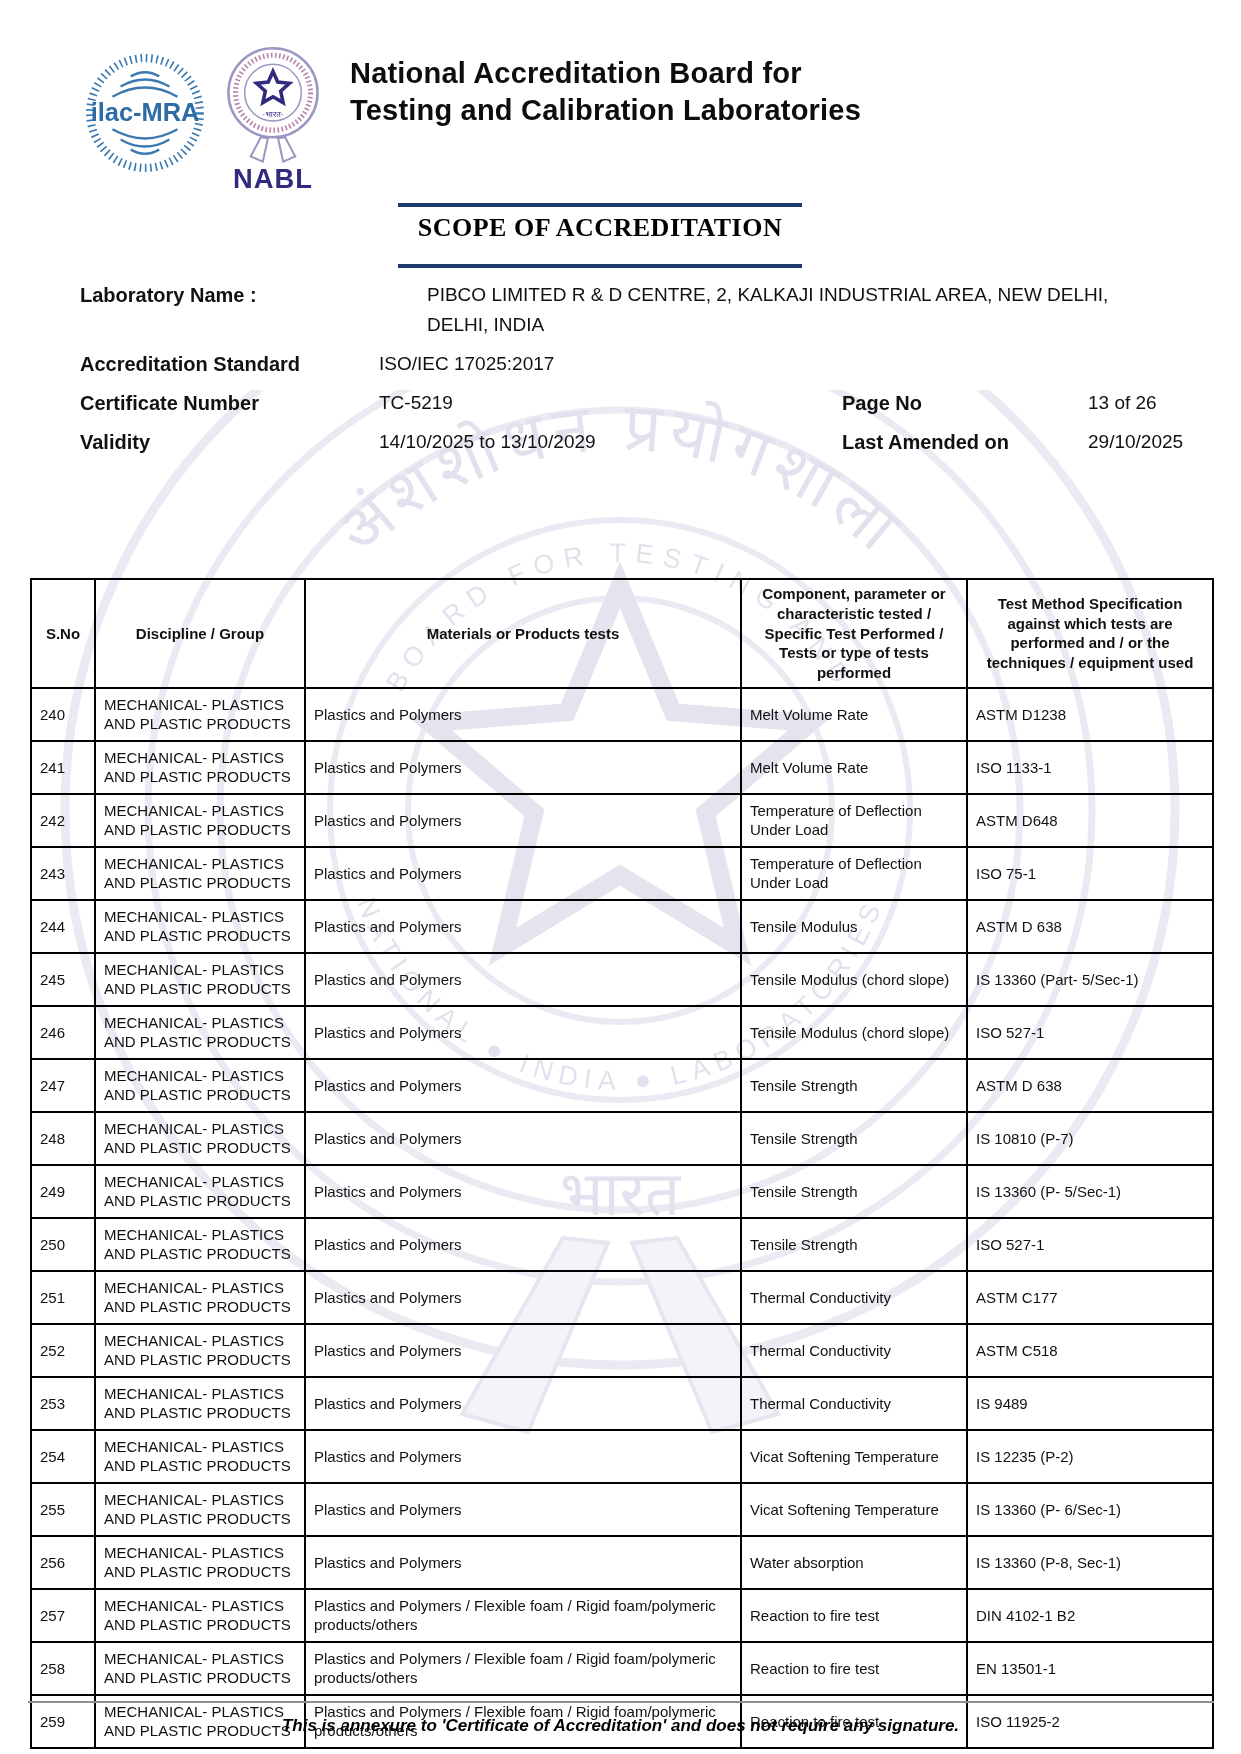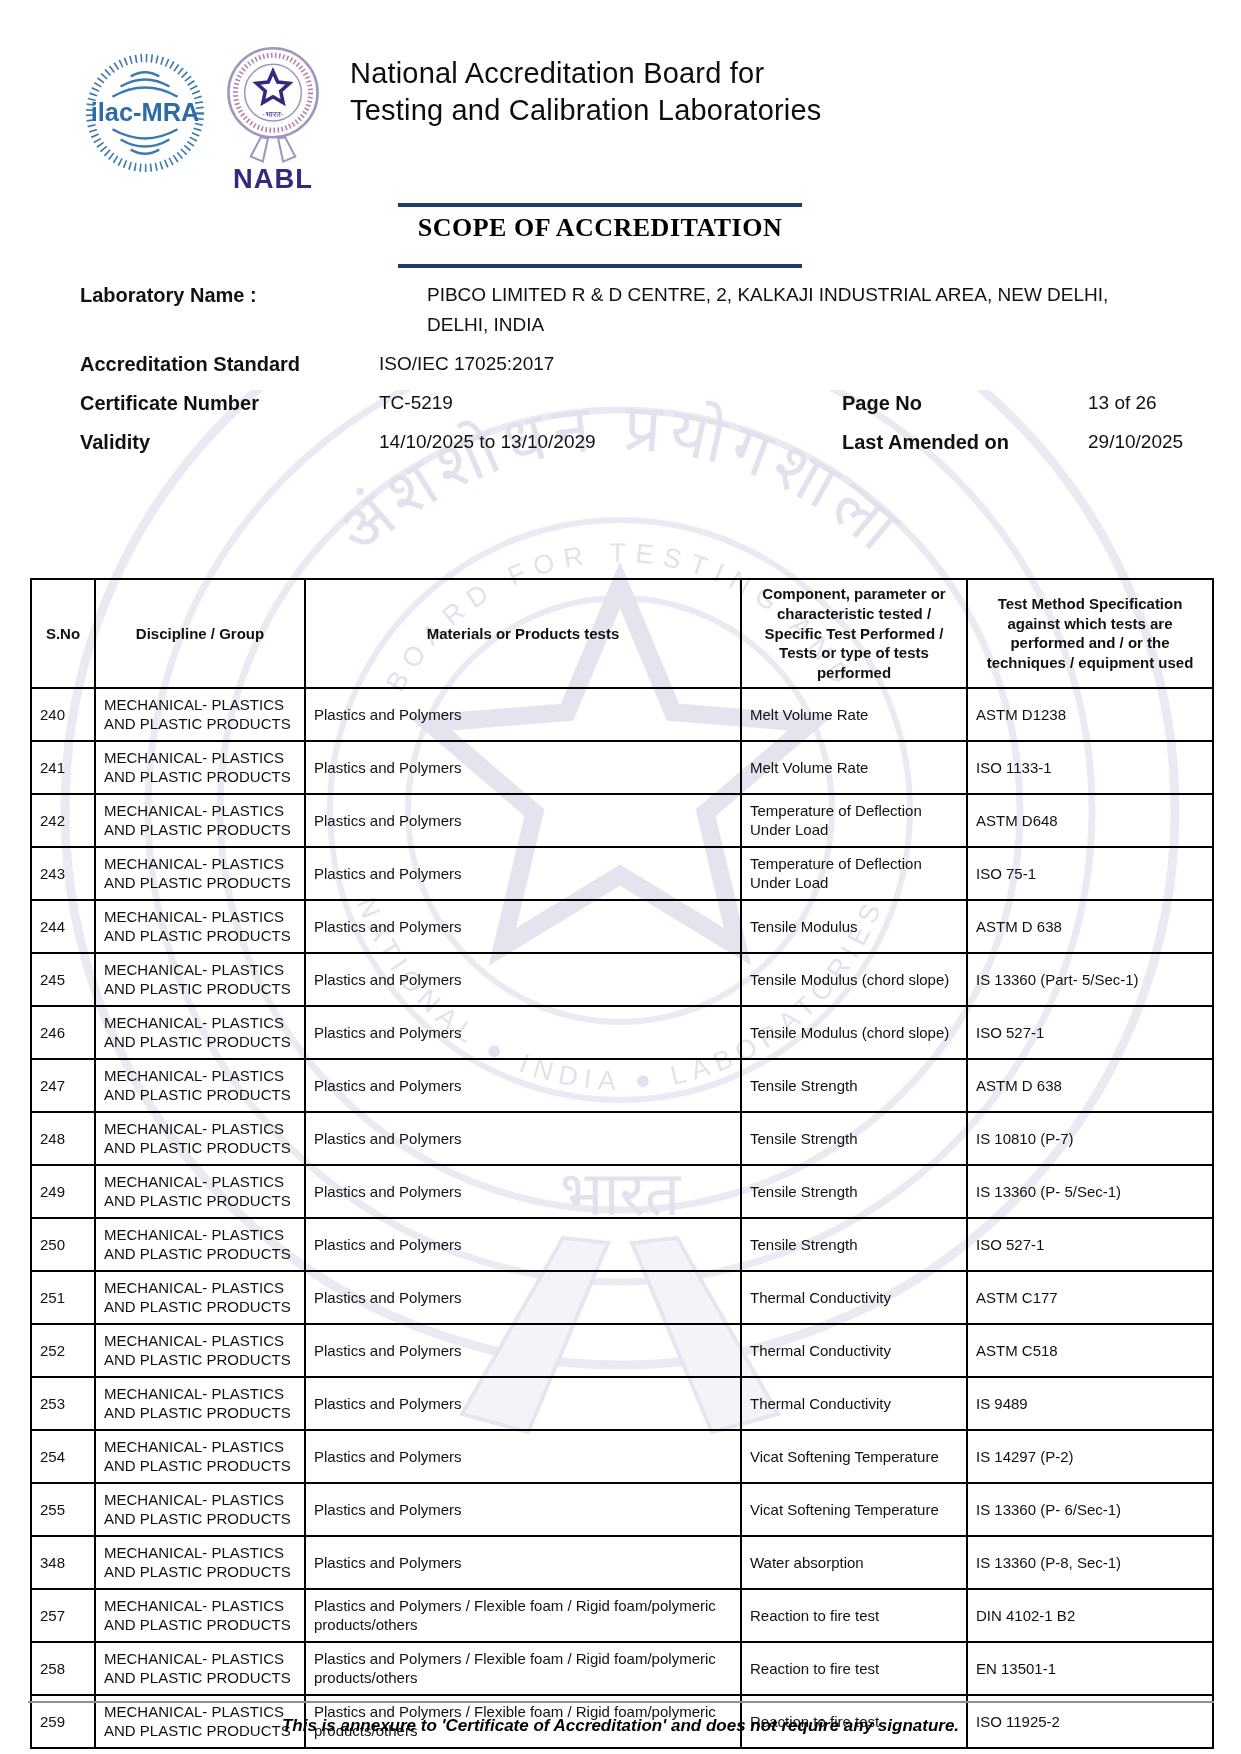--- a/index.html
+++ b/index.html
@@ -8,21 +8,21 @@
     background:#ffffff; overflow:hidden;
     font-family:"Liberation Sans", sans-serif; color:#111;
   }
   
   .watermark { position:absolute; left:50px; top:390px; z-index:0; pointer-events:none; }
   
   .logo-ilac { position:absolute; left:84px; top:52px; }
   .logo-nabl { position:absolute; left:220px; top:36px; }
   .org-title {
     position:absolute; left:350px; top:55px; z-index:2;
-    font-size:29px; font-weight:normal; line-height:37px; color:#0d0d0d;
+    font-size:29px; font-weight:bold; line-height:37px; color:#0d0d0d;
     letter-spacing:0.2px;
   }
   .scope-heading {
     position:absolute; left:398px; top:203px; width:404px; z-index:2;
     border-top:4px solid #1d3c6b; border-bottom:4px solid #1d3c6b;
     padding:6px 0 21px; text-align:center;
     font-family:Liberation Serif, serif; font-weight:bold;
     font-size:26px; letter-spacing:0.5px; color:#000;
   }
   
@@ -258,31 +258,31 @@
           <td>MECHANICAL- PLASTICS AND PLASTIC PRODUCTS</td>
           <td>Plastics and Polymers</td>
           <td>Thermal Conductivity</td>
           <td>IS 9489</td>
         </tr>
         <tr>
           <td>254</td>
           <td>MECHANICAL- PLASTICS AND PLASTIC PRODUCTS</td>
           <td>Plastics and Polymers</td>
           <td>Vicat Softening Temperature</td>
-          <td>IS 14297 (P-2)</td>
+          <td>IS 12235 (P-2)</td>
         </tr>
         <tr>
           <td>255</td>
           <td>MECHANICAL- PLASTICS AND PLASTIC PRODUCTS</td>
           <td>Plastics and Polymers</td>
           <td>Vicat Softening Temperature</td>
           <td>IS 13360 (P- 6/Sec-1)</td>
         </tr>
         <tr>
-          <td>348</td>
+          <td>256</td>
           <td>MECHANICAL- PLASTICS AND PLASTIC PRODUCTS</td>
           <td>Plastics and Polymers</td>
           <td>Water absorption</td>
           <td>IS 13360 (P-8, Sec-1)</td>
         </tr>
         <tr>
           <td>257</td>
           <td>MECHANICAL- PLASTICS AND PLASTIC PRODUCTS</td>
           <td>Plastics and Polymers / Flexible foam / Rigid foam/polymeric products/others</td>
           <td>Reaction to fire test</td>

